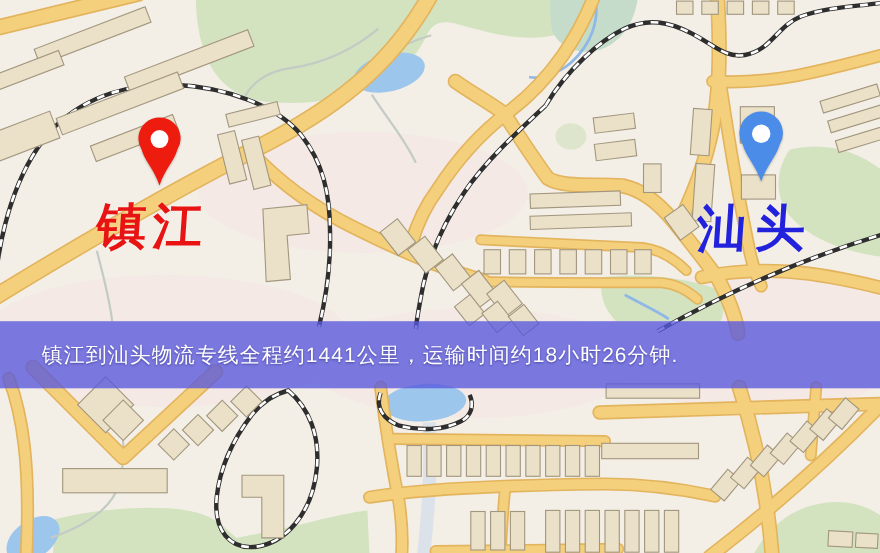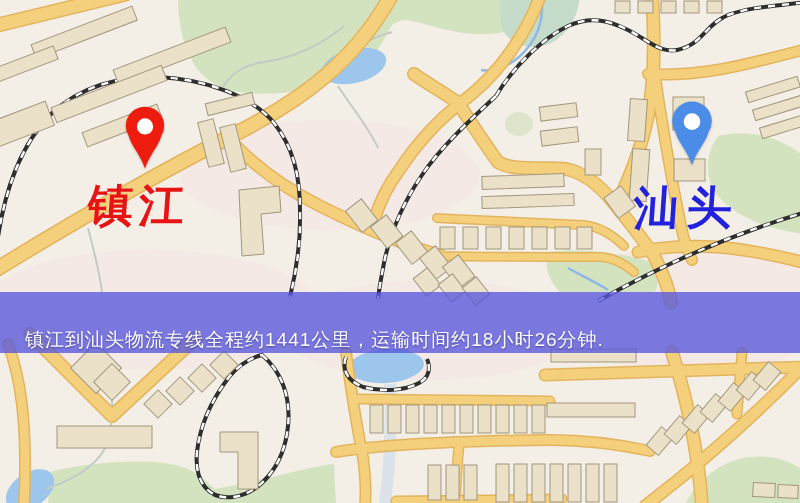--- a/index.html
+++ b/index.html
@@ -18,21 +18,21 @@
   .rail-w{stroke:#ffffff;stroke-width:2.4;fill:none;stroke-dasharray:7 7;}
   .bldg{fill:var(--building,#eae1c8);stroke:var(--building-outline,#a2967e);stroke-width:1;}
   .pin{position:absolute;}
   .pin svg{display:block;filter:drop-shadow(0 1px 1px rgba(0,0,0,.25));}
   .city-label{position:absolute;font-weight:bold;transform:skewX(-4deg);
               text-shadow:0 0 2px rgba(255,255,255,.35);white-space:nowrap;}
   .label-origin{left:88px;top:176px;font-size:45px;letter-spacing:6px;color:var(--origin-label,#e81414);}
   .label-dest{left:634px;top:178px;font-size:45px;letter-spacing:8px;color:var(--destination-label,#2222dc);}
   .banner{position:absolute;left:0;top:292px;width:800px;height:61px;
           background:var(--banner-bg,rgba(87,87,222,.78));
-          display:flex;align-items:flex-end;box-sizing:border-box;padding-left:25px;}
+          display:flex;align-items:center;box-sizing:border-box;padding-left:38px;}
   .banner-text{color:var(--banner-text,#fff);font-size:19px;letter-spacing:1px;
                text-shadow:0 1px 2px rgba(10,10,80,.45);white-space:nowrap;}
 </style>
 </head>
 <body>
 
 <div class="stage">
 
   <svg class="map-svg" width="800" height="503" viewBox="0 0 800 503" aria-hidden="true">
     <rect x="0" y="0" width="800" height="503" fill="#f4efe6"></rect>

